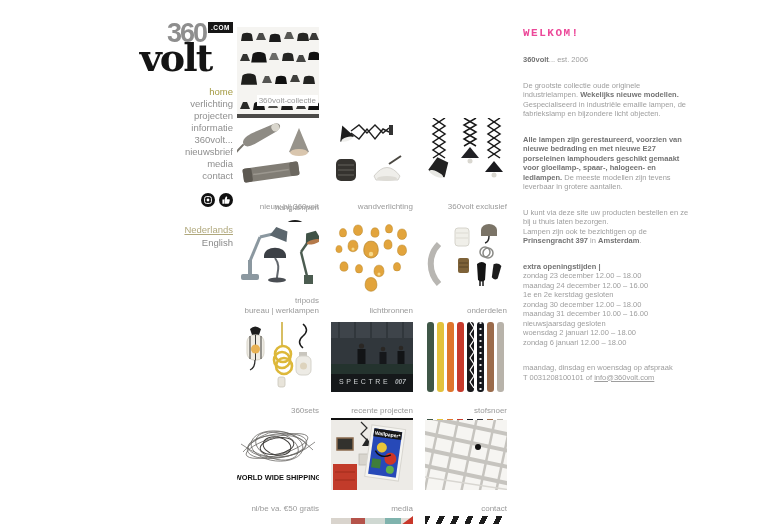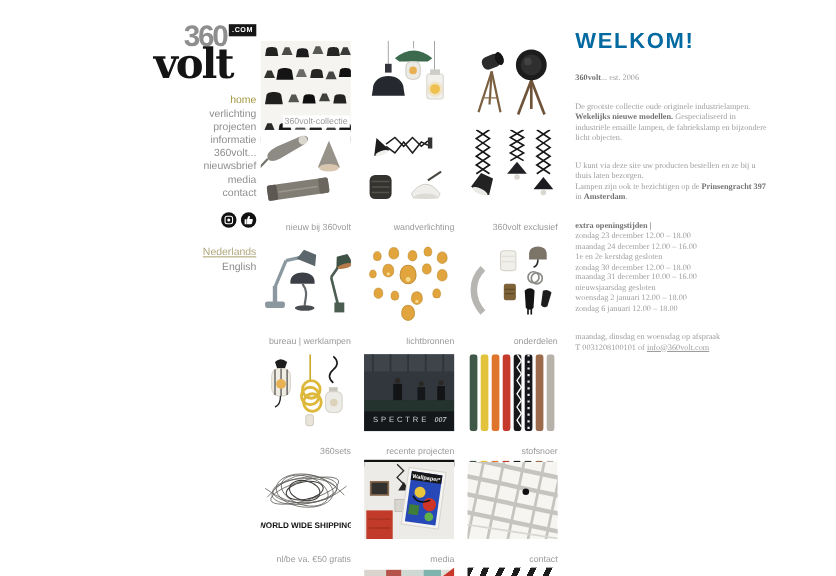--- a/index.html
+++ b/index.html
@@ -32,23 +32,23 @@
   .cell .ph-tall{display:block;width:82px;height:92px;cursor:pointer;}
   .cap{display:block;text-align:right;font-size:8px;line-height:9px;color:#9a9a9a;
        margin-top:14px;cursor:pointer;}
   .cap-overlay{position:absolute;top:68px;right:1px;background:#fff;padding:1px 2px;
                font-size:8px;line-height:9px;color:#9a9a9a;cursor:pointer;z-index:2;}
   .strip{display:block;width:82px;margin-top:3px;}
   .stripe-hatch{height:13px;background:repeating-linear-gradient(115deg,#1d1d1d 0 5px,#ffffff 5px 13px);}
 
   
   .welcome{position:absolute;left:523px;top:27px;width:174px;}
-  .welcome h1{margin:0 0 12px 0;font-size:20px;font-weight:bold;letter-spacing:1.5px;
-              color:#0369a1;}
-  .wp{margin:16px 0 9px 0;font-size:7.5px;line-height:9.5px;color:#9e9e9e;font-family:Liberation Serif, serif;}
+  .welcome h1{margin:0 0 12px 0;font-size:11px;font-weight:bold;letter-spacing:1.5px;
+              color:#ec4899;font-family:Liberation Mono, monospace;}
+  .wp{margin:16px 0 9px 0;font-size:7.5px;line-height:9.5px;color:#9e9e9e;}
   .wp b{color:#737373;}
   .wp a{color:#9e9e9e;text-decoration:underline;cursor:pointer;}
 </style>
 </head>
 <body>
 
 <div class="page">
 
   <div class="sidebar">
     <div class="logo">
@@ -83,21 +83,21 @@
         </svg>
       </span>
     </div>
 
     <div class="lang">
       <div class="cur">Nederlands</div>
       <div class="alt">English</div>
     </div>
   </div>
 
-  <div class="grid-row" style="top:37px;">
+  <div class="grid-row" style="top:27px;flex-direction:column;">
     <div class="cell">
       <svg class="ph-tall" viewBox="0 0 82 92">
         <defs>
           <path id="la" d="M-5 -4 C-5 -7 5 -7 5 -4 L6 2 H-6 Z"></path>
           <path id="lb" d="M-2 -5 H2 L5 2 H-5 Z"></path>
         </defs>
         <rect width="82" height="92" fill="#f5f4f1"></rect>
         <g>
           <use href="#la" x="10" y="12" fill="#222220"></use>
             <use href="#lb" x="24" y="11" fill="#4a4a48"></use>
@@ -494,20 +494,21 @@
     </div>
   </div>
 
   <div class="welcome">
     <h1>WELKOM!</h1>
 
     <p class="wp"><b>360volt</b><span>... est. 2006</span></p>
 
     <p class="wp"><span>De grootste collectie oude originele industrielampen. </span><b>Wekelijks nieuwe modellen.</b><span> Gespecialiseerd in industriële emaille lampen, de fabriekslamp en bijzondere licht objecten.</span></p>
 
+    <p class="wp"><b>Alle lampen zijn gerestaureerd, voorzien van nieuwe bedrading en met nieuwe E27 porseleinen lamphouders geschikt gemaakt voor gloeilamp-, spaar-, halogeen- en ledlampen.</b><span> De meeste modellen zijn tevens leverbaar in grotere aantallen.</span></p>
 
     <p class="wp"><span>U kunt via deze site uw producten bestellen en ze bij u thuis laten bezorgen.</span><br><span>Lampen zijn ook te bezichtigen op de </span><b>Prinsengracht 397</b><span> in </span><b>Amsterdam</b><span>.</span></p>
 
 
     <p class="wp"><b>extra openingstijden |</b><br>
       <span>zondag 23 december 12.00 – 18.00</span><br>
       <span>maandag 24 december 12.00 – 16.00</span><br>
       <span>1e en 2e kerstdag gesloten</span><br>
       <span>zondag 30 december 12.00 – 18.00</span><br>
       <span>maandag 31 december 10.00 – 16.00</span><br>

